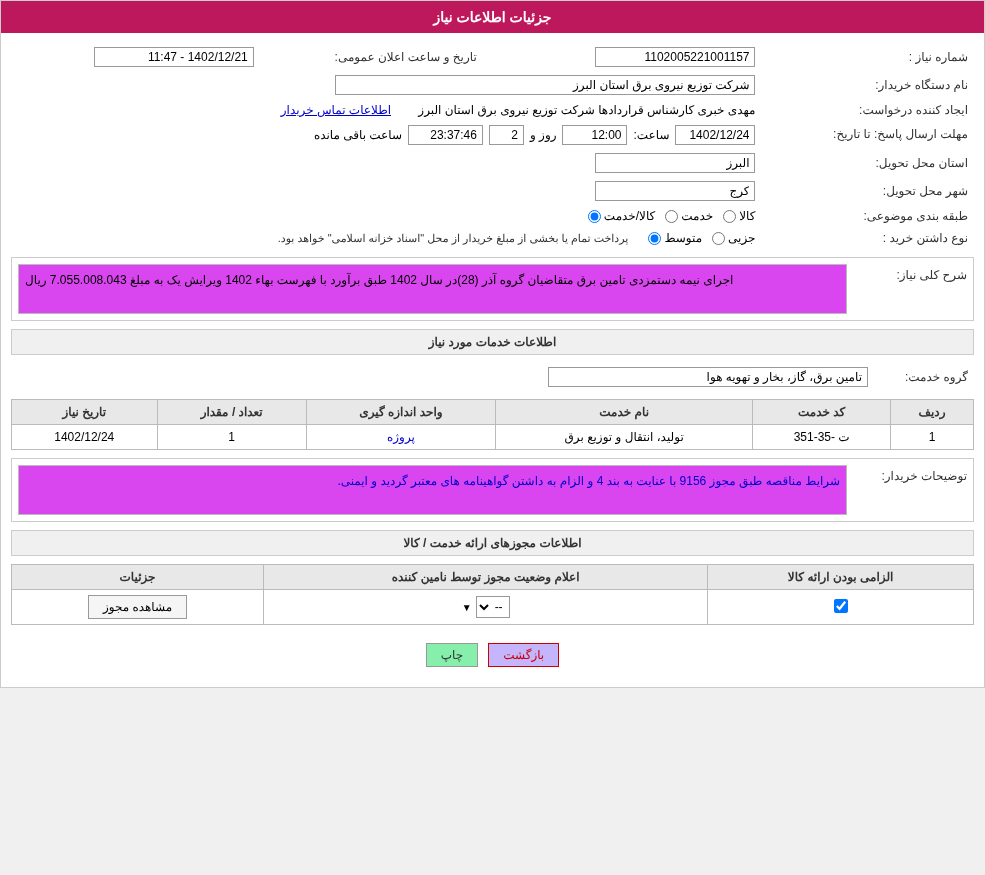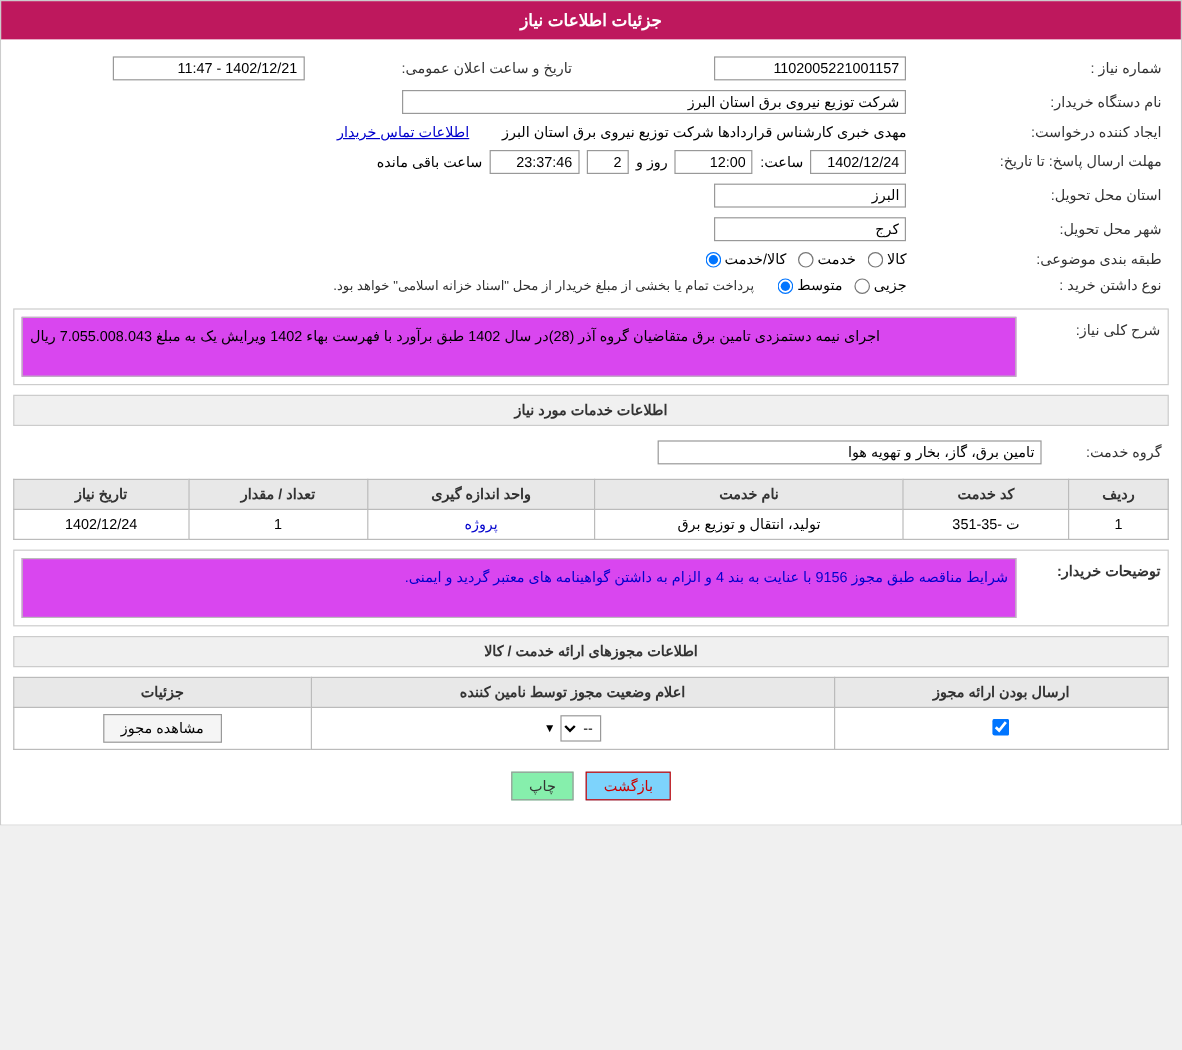--- a/index.html
+++ b/index.html
@@ -128,21 +128,21 @@
       cursor: pointer;
       font-family: Tahoma, Arial, sans-serif;
       font-size: 12px;
       background: #f5f5f5;
     }
     .btn-print {
       background: #86efac;
       color: #333;
     }
     .btn-back {
-      background: #7dd3fc;
+      background: #c4b5fd;
       color: #333;
       border: 1px solid #cc0000;
       color: #cc0000;
     }
     .footer-buttons {
       text-align: center;
       padding: 10px;
       display: flex;
       justify-content: center;
       gap: 10px;
@@ -317,35 +317,35 @@
           <td>1</td>
           <td>1402/12/24</td>
         </tr>
       </tbody>
     </table>
 
     <div style="border: 1px solid #ccc; padding: 6px; margin-bottom: 8px;">
       <table style="width:100%; border-collapse:collapse;">
         <tbody>
             <tr>
-          <td class="label-cell" style="width:120px; vertical-align:top; padding-top:4px;font-weight:bold;">توضیحات خریدار:</td>
+          <td class="label-cell" style="width:120px; vertical-align:top; padding-top:4px;">توضیحات خریدار:</td>
           <td>
             <div style="border:1px solid #bbb; padding:6px; min-height:50px; background:#d946ef; text-align:right; line-height:1.6; font-size:12px; color:#0000cc;">شرایط مناقصه طبق مجوز 9156 با عنایت به بند 4 و الزام به داشتن گواهینامه های معتبر گردید و ایمنی.</div>
           </td>
         </tr>
       </tbody>
         </table>
     </div>
 
     <div class="section-header-bar">اطلاعات مجوزهای ارائه خدمت / کالا</div>
 
     <table class="perms-table">
       <thead>
         <tr>
-          <th>ارسال بودن ارائه مجوز</th>
+          <th>الزامی بودن ارائه کالا</th>
           <th>اعلام وضعیت مجوز توسط نامین کننده</th>
           <th>جزئیات</th>
         </tr>
       </thead>
       <tbody>
         <tr>
           <td>
             <input type="checkbox" checked="" class="checkbox-field" style="">
           </td>
           <td>

